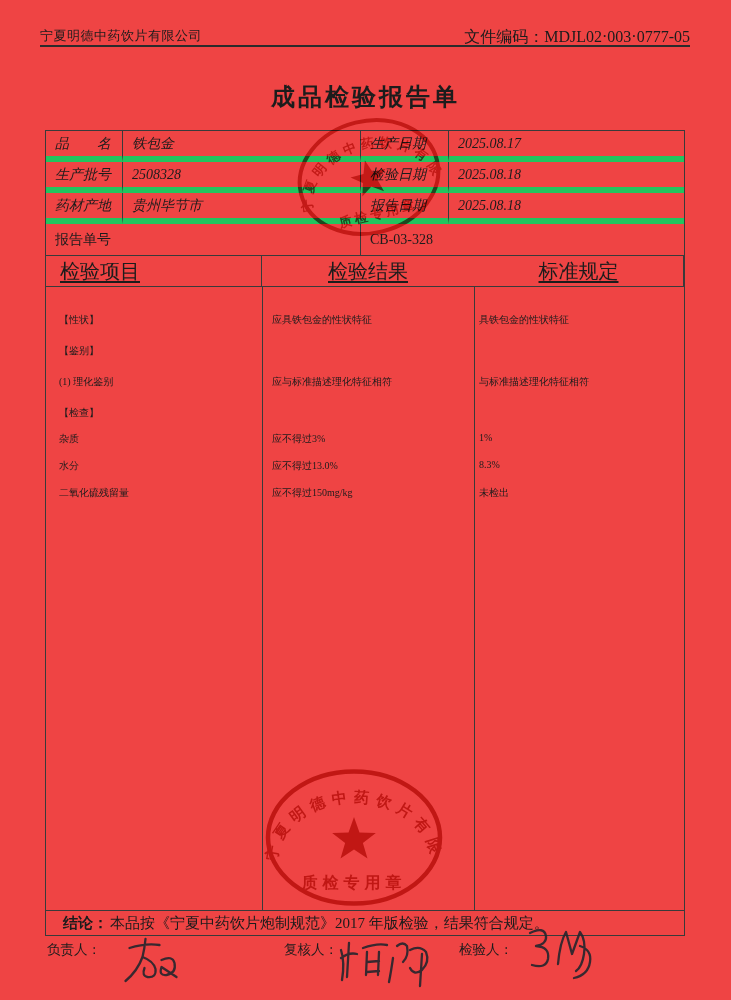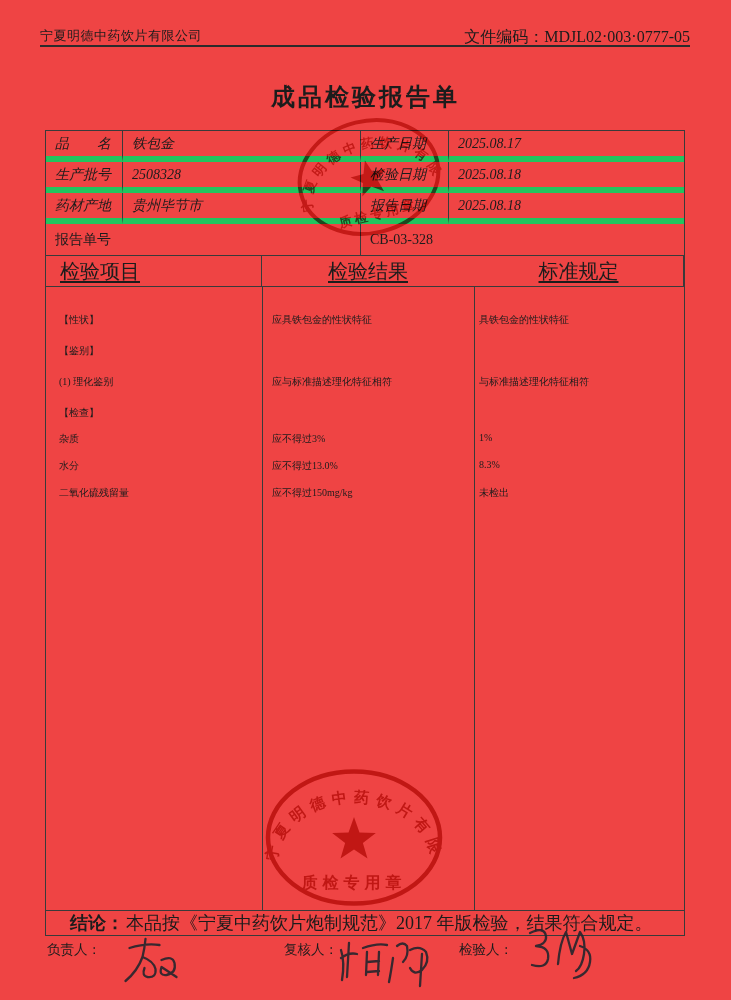--- a/index.html
+++ b/index.html
@@ -37,21 +37,21 @@
     font-size:10px;text-decoration:underline; }
   .vd { position:absolute; top:0; bottom:0; width:1px; background:#3a3a3a; }
   .vd1 { left:216px; } .vd2 { left:428px; }
   .irow { position:absolute; left:0; width:100%; height:20px; }
   .irow .i1 { position:absolute; left:13px; white-space:nowrap; }
   .irow .i2 { position:absolute; left:226px; white-space:nowrap; }
   .irow .i3 { position:absolute; left:433px; white-space:nowrap; }
   
   .conclusion { position:absolute; left:45px; top:910px; width:640px; height:26px;
     border:1px solid #3a3a3a; box-sizing:border-box; display:flex; align-items:center;
-    padding-left:24px; font-size:18px; white-space:nowrap; }
+    padding-left:17px; font-size:15px; white-space:nowrap; }
   .conclusion .clabel { font-weight:bold; margin-right:2px; }
   
   .sig-row { position:absolute; left:45px; top:941px; width:640px; height:24px; font-size:13.5px; }
   .sig-row .sl { position:absolute; top:0; }
   .sl1 { left:2px; } .sl2 { left:239px; } .sl3 { left:414px; }
   .sig-svg { position:absolute; pointer-events:none; }
   .sig1 { left:115px; top:936px; width:96px; height:52px; }
   .sig2 { left:332px; top:930px; width:106px; height:62px; }
   .sig3 { left:520px; top:924px; width:86px; height:60px; }
   .sig-svg path { stroke:#23262e; stroke-width:2.3; fill:none;

